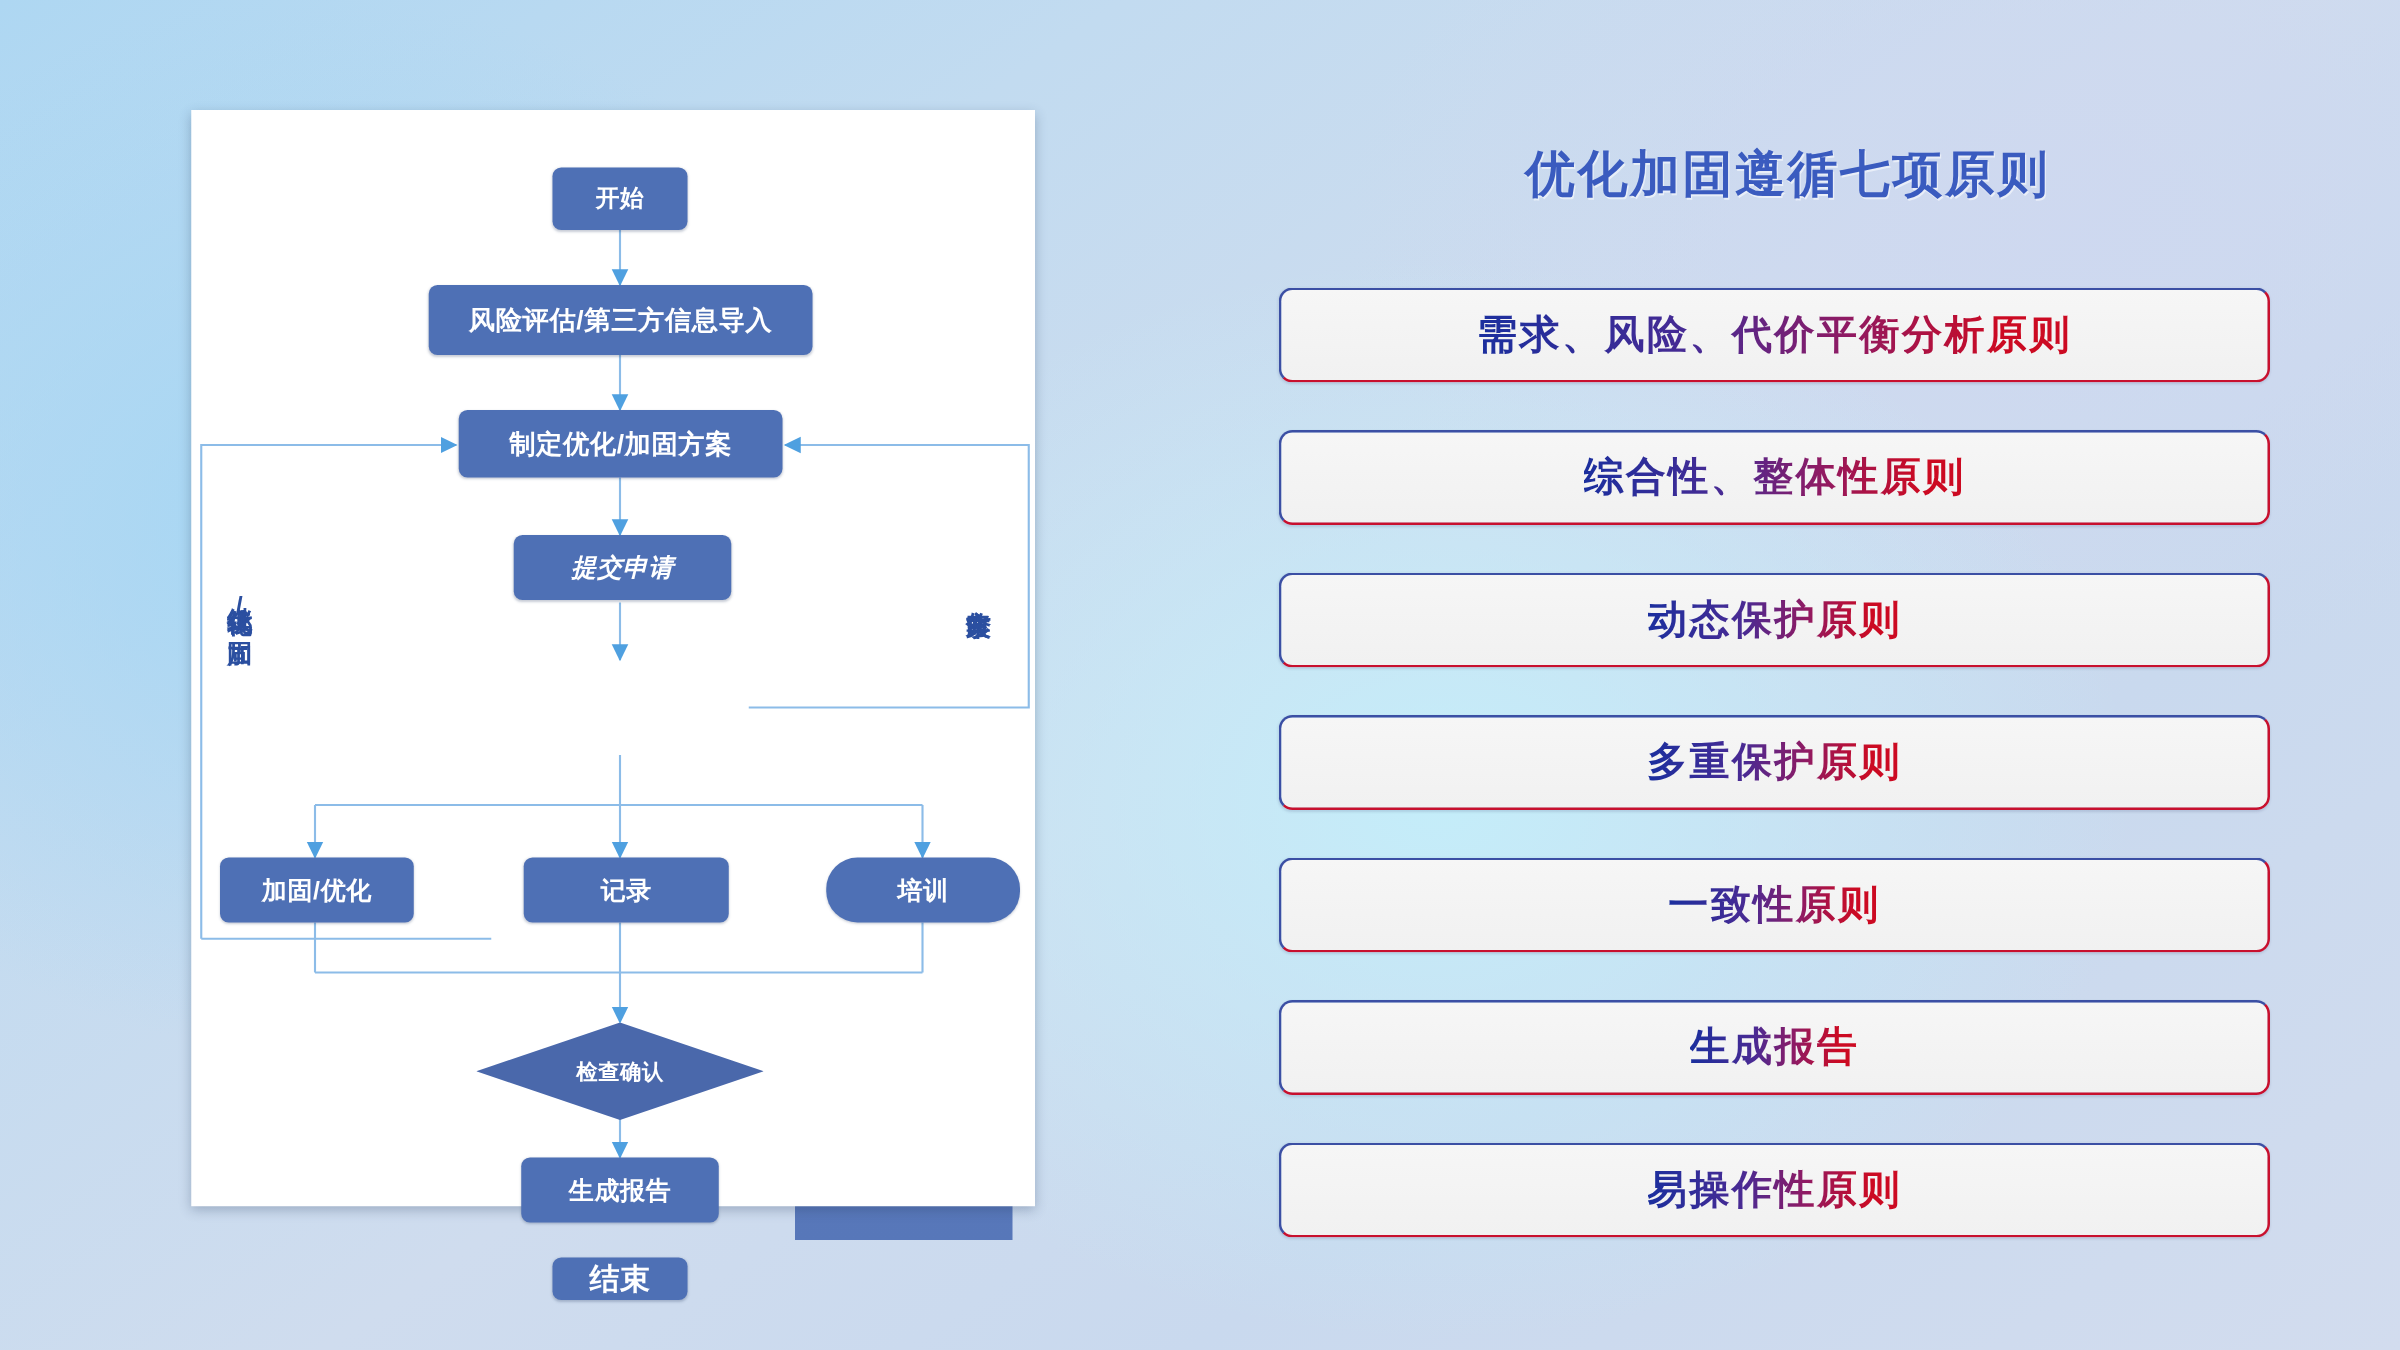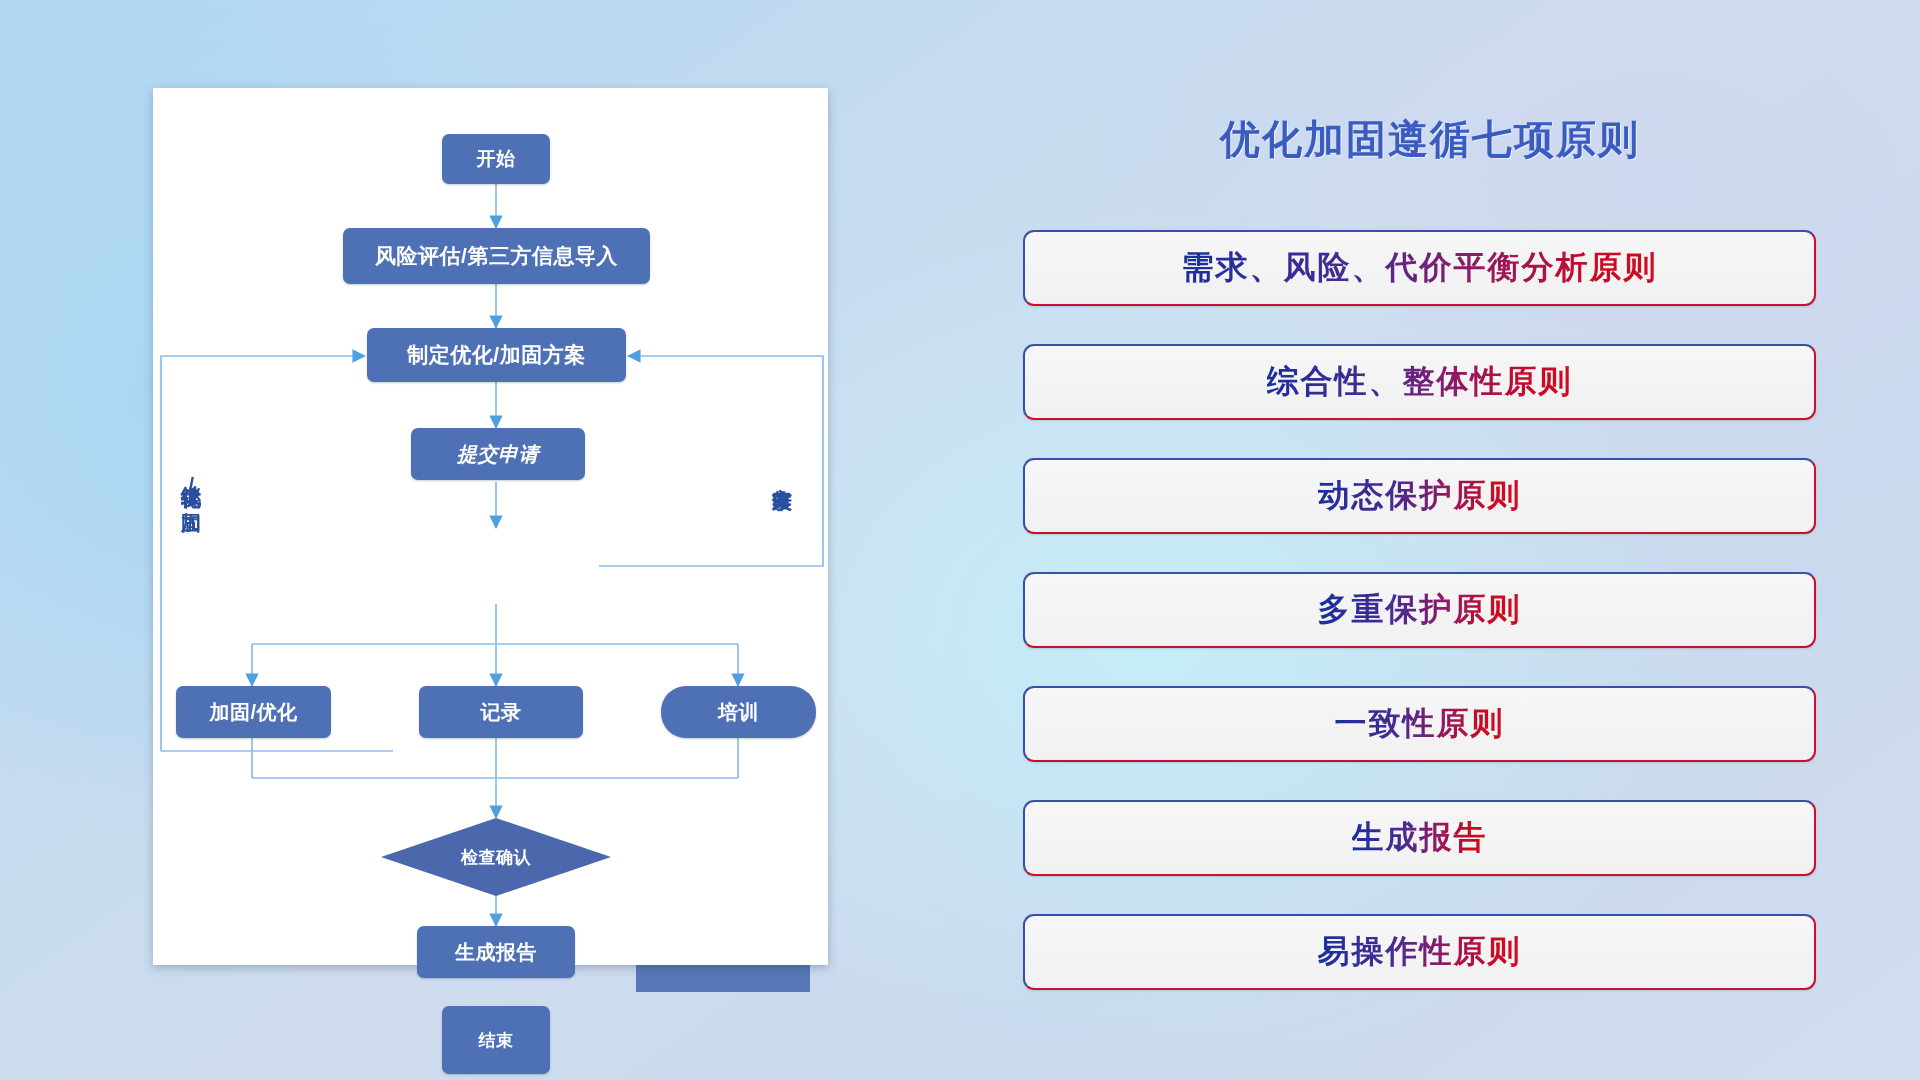--- a/index.html
+++ b/index.html
@@ -207,21 +207,21 @@
 
     <div class="diamond-wrap" style="left:228px; top:730px; width:230px; height:78px;">
       <div class="dshape"></div>
       <div class="dlabel">检查确认</div>
     </div>
 
     <div class="node" style="left:264px; top:838px; width:158px; height:52px; font-size:20px;">
       <span>生成报告</span>
     </div>
 
-    <div class="node" style="left:289px; top:918px; width:108px; height:68px; font-size:17px;">
+    <div class="node" style="left:289px; top:918px; width:108px; height:34px; font-size:24px;">
       <span>结束</span>
     </div>
 
     <div class="vlabel" style="left:28px; top:382px;">继续优化/加固</div>
 
     <div class="vlabel" style="left:619px; top:384px;">方案修改</div>
 
   </div>
 
   <div id="principles-title">优化加固遵循七项原则</div>

